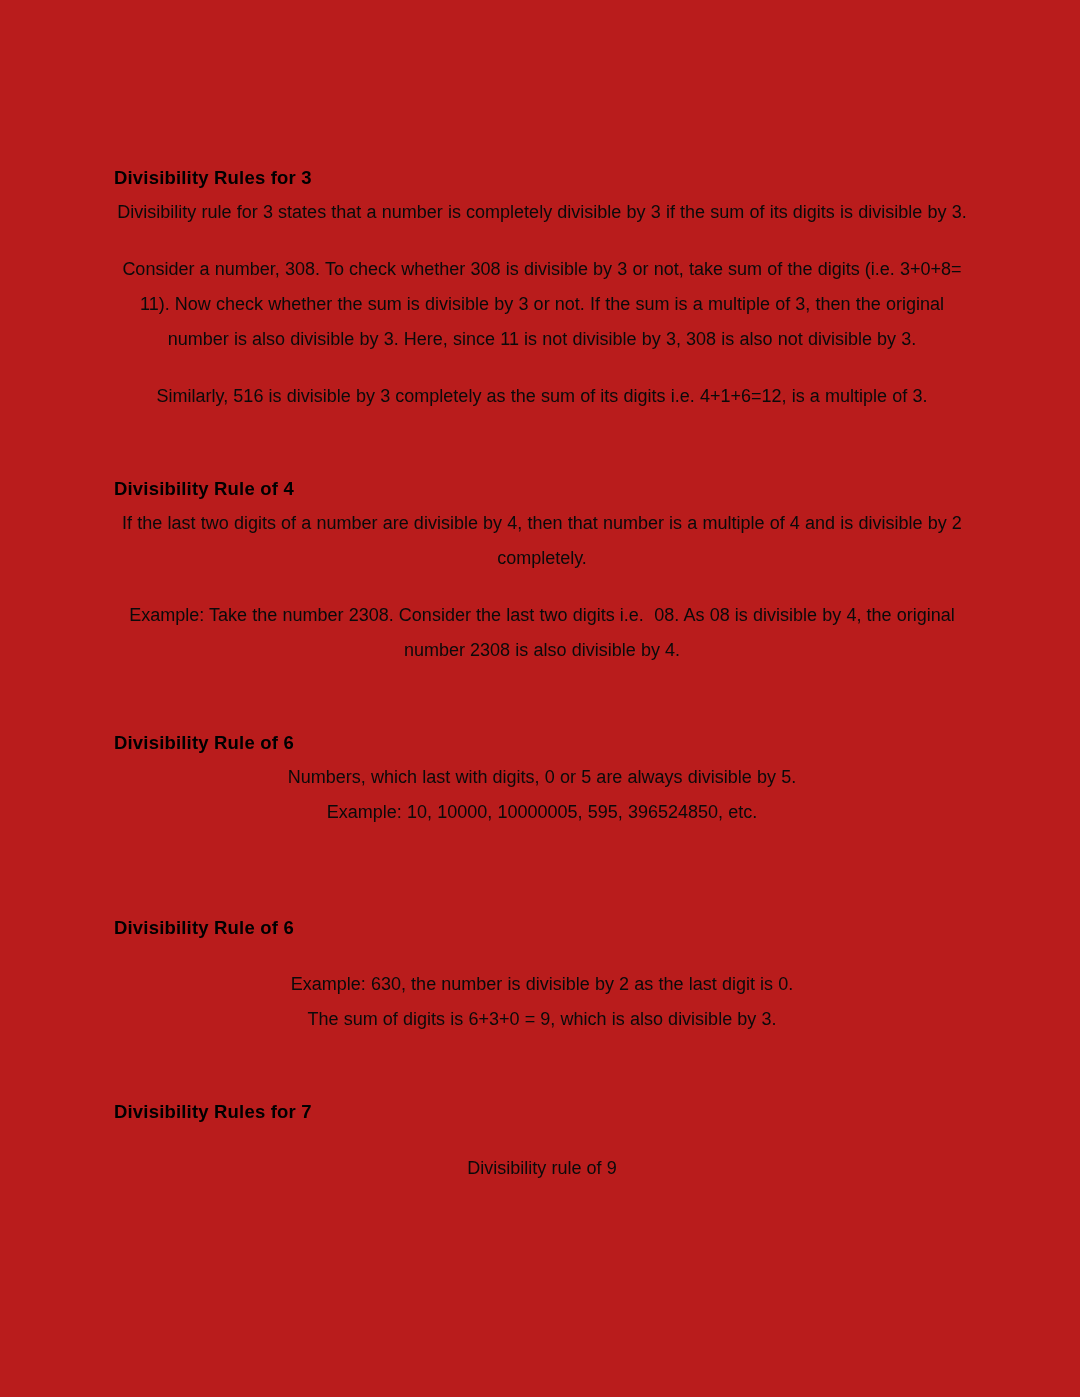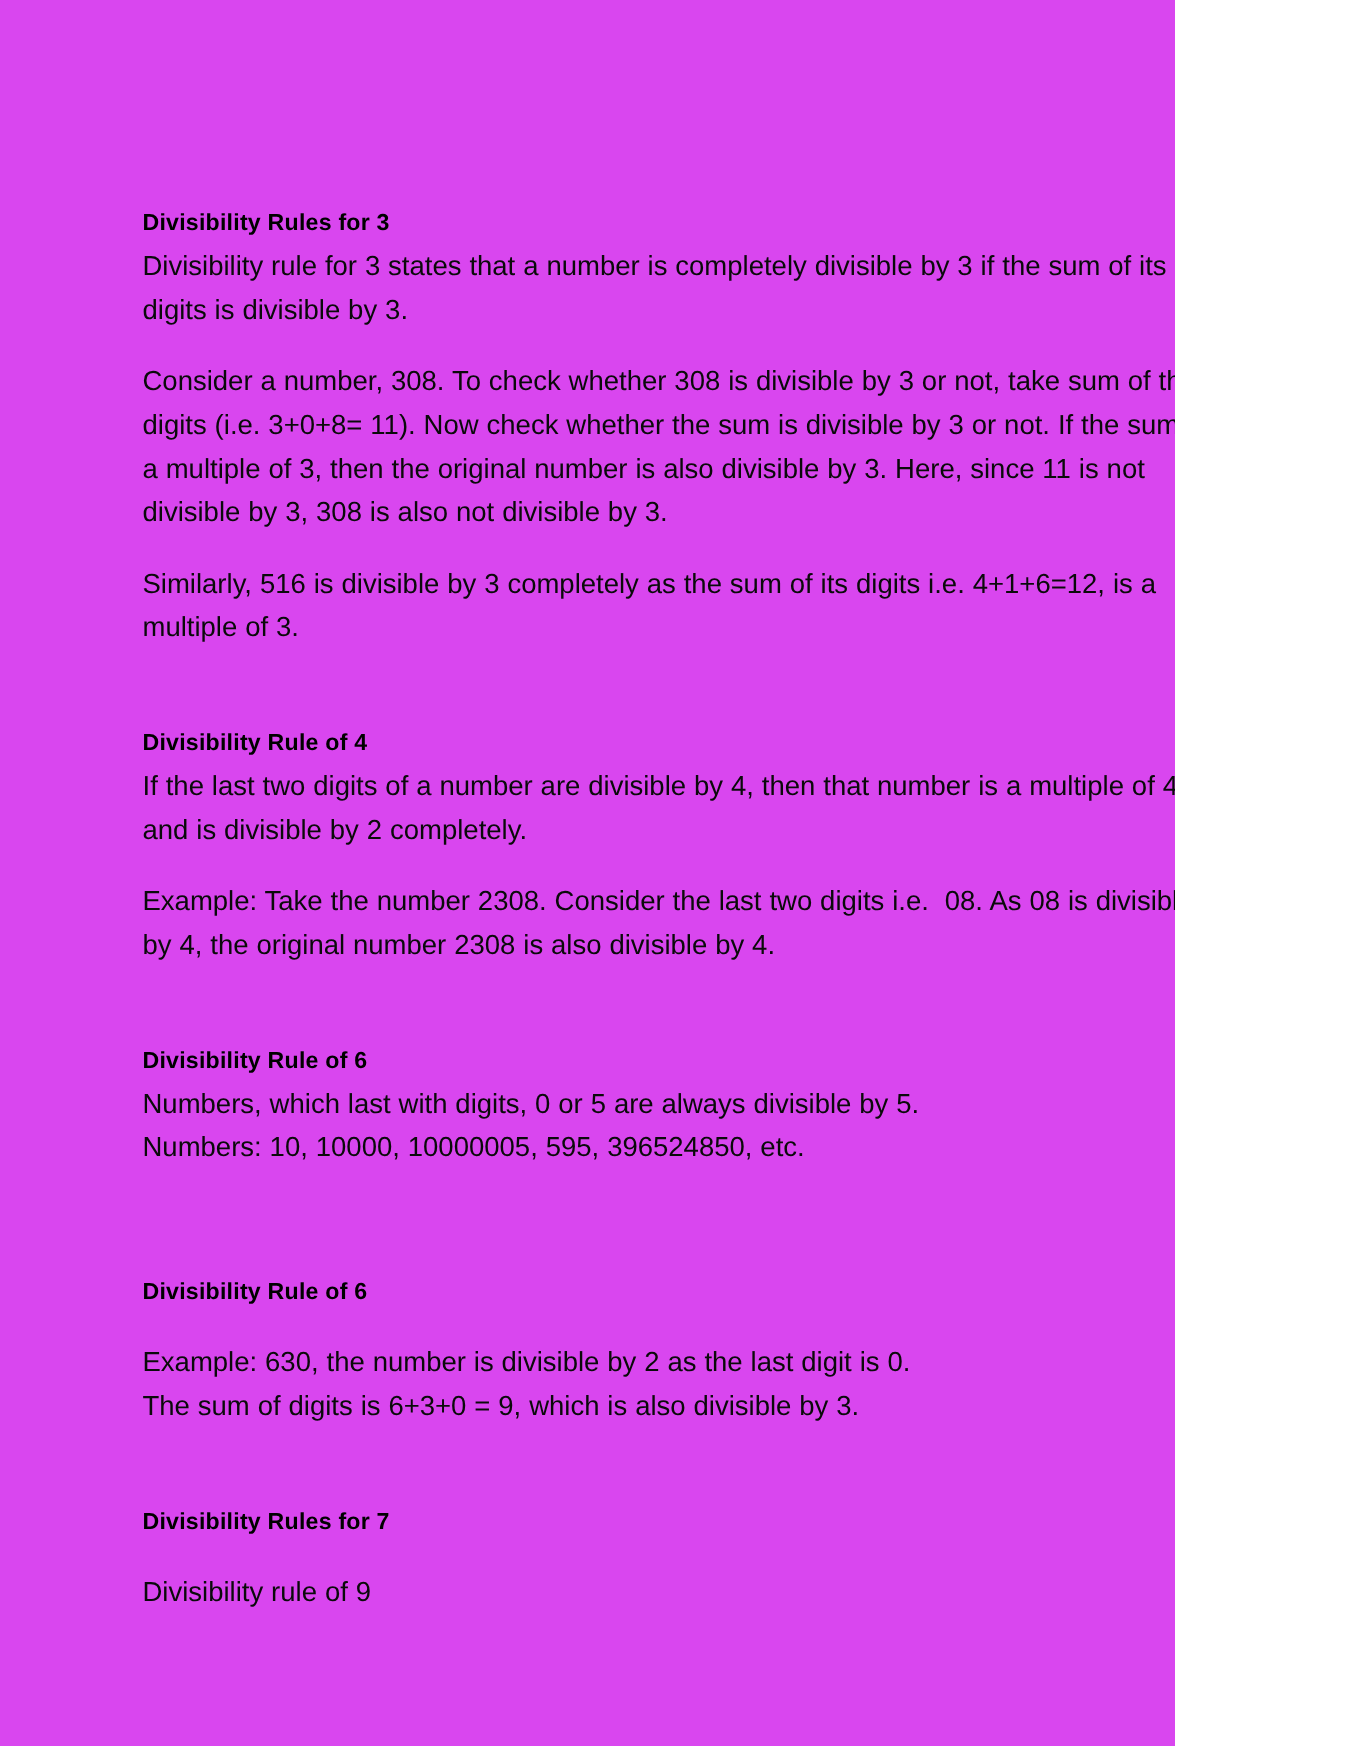--- a/index.html
+++ b/index.html
@@ -7,48 +7,48 @@
     margin: 0;
     padding: 0;
     background: #ffffff;
   }
   body {
     font-family: "Liberation Sans", sans-serif;
     color: #000000;
   }
   .page {
     position: relative;
-    width: 940px;
+    width: 1080px;
     height: 1397px;
-    background: #d946ef;
+    background: #b91c1c;
     box-sizing: border-box;
     overflow: hidden;
   }
   .content {
     position: absolute;
     left: 114px;
     top: 160px;
     width: 856px;
   }
   .doc-heading {
     font-size: 18.5px;
     font-weight: bold;
     line-height: 35px;
     color: #000000;
     letter-spacing: 0.01em;
     margin: 0;
     white-space: pre-wrap;
   }
   .doc-para {
-    font-size: 22px;
+    font-size: 18px;
     font-weight: normal;
     line-height: 35px;
     color: #0a0a0a;
     margin: 0;
-    text-align: left;
+    text-align: center;
     white-space: pre-wrap;
     word-spacing: 0.01em;
   }
   
   .gap-para { height: 22px; }
   .gap-section { height: 57px; }
   .gap-section-lg { height: 80px; }
 </style>
 </head>
 <body>
@@ -72,21 +72,21 @@
       <p class="doc-para">If the last two digits of a number are divisible by 4, then that number is a multiple of 4 and is divisible by 2 completely.</p>
       <div class="gap-para"></div>
       <p class="doc-para">Example: Take the number 2308. Consider the last two digits i.e.  08. As 08 is divisible by 4, the original number 2308 is also divisible by 4.</p>
     </div>
 
     <div class="gap-section"></div>
 
     <div>
       <h2 class="doc-heading">Divisibility Rule of 6</h2>
       <p class="doc-para">Numbers, which last with digits, 0 or 5 are always divisible by 5.</p>
-      <p class="doc-para">Numbers: 10, 10000, 10000005, 595, 396524850, etc.</p>
+      <p class="doc-para">Example: 10, 10000, 10000005, 595, 396524850, etc.</p>
     </div>
 
     <div class="gap-section-lg"></div>
 
     <div>
       <h2 class="doc-heading">Divisibility Rule of 6</h2>
       <div class="gap-para"></div>
       <p class="doc-para">Example: 630, the number is divisible by 2 as the last digit is 0.</p>
       <p class="doc-para">The sum of digits is 6+3+0 = 9, which is also divisible by 3.</p>
     </div>

